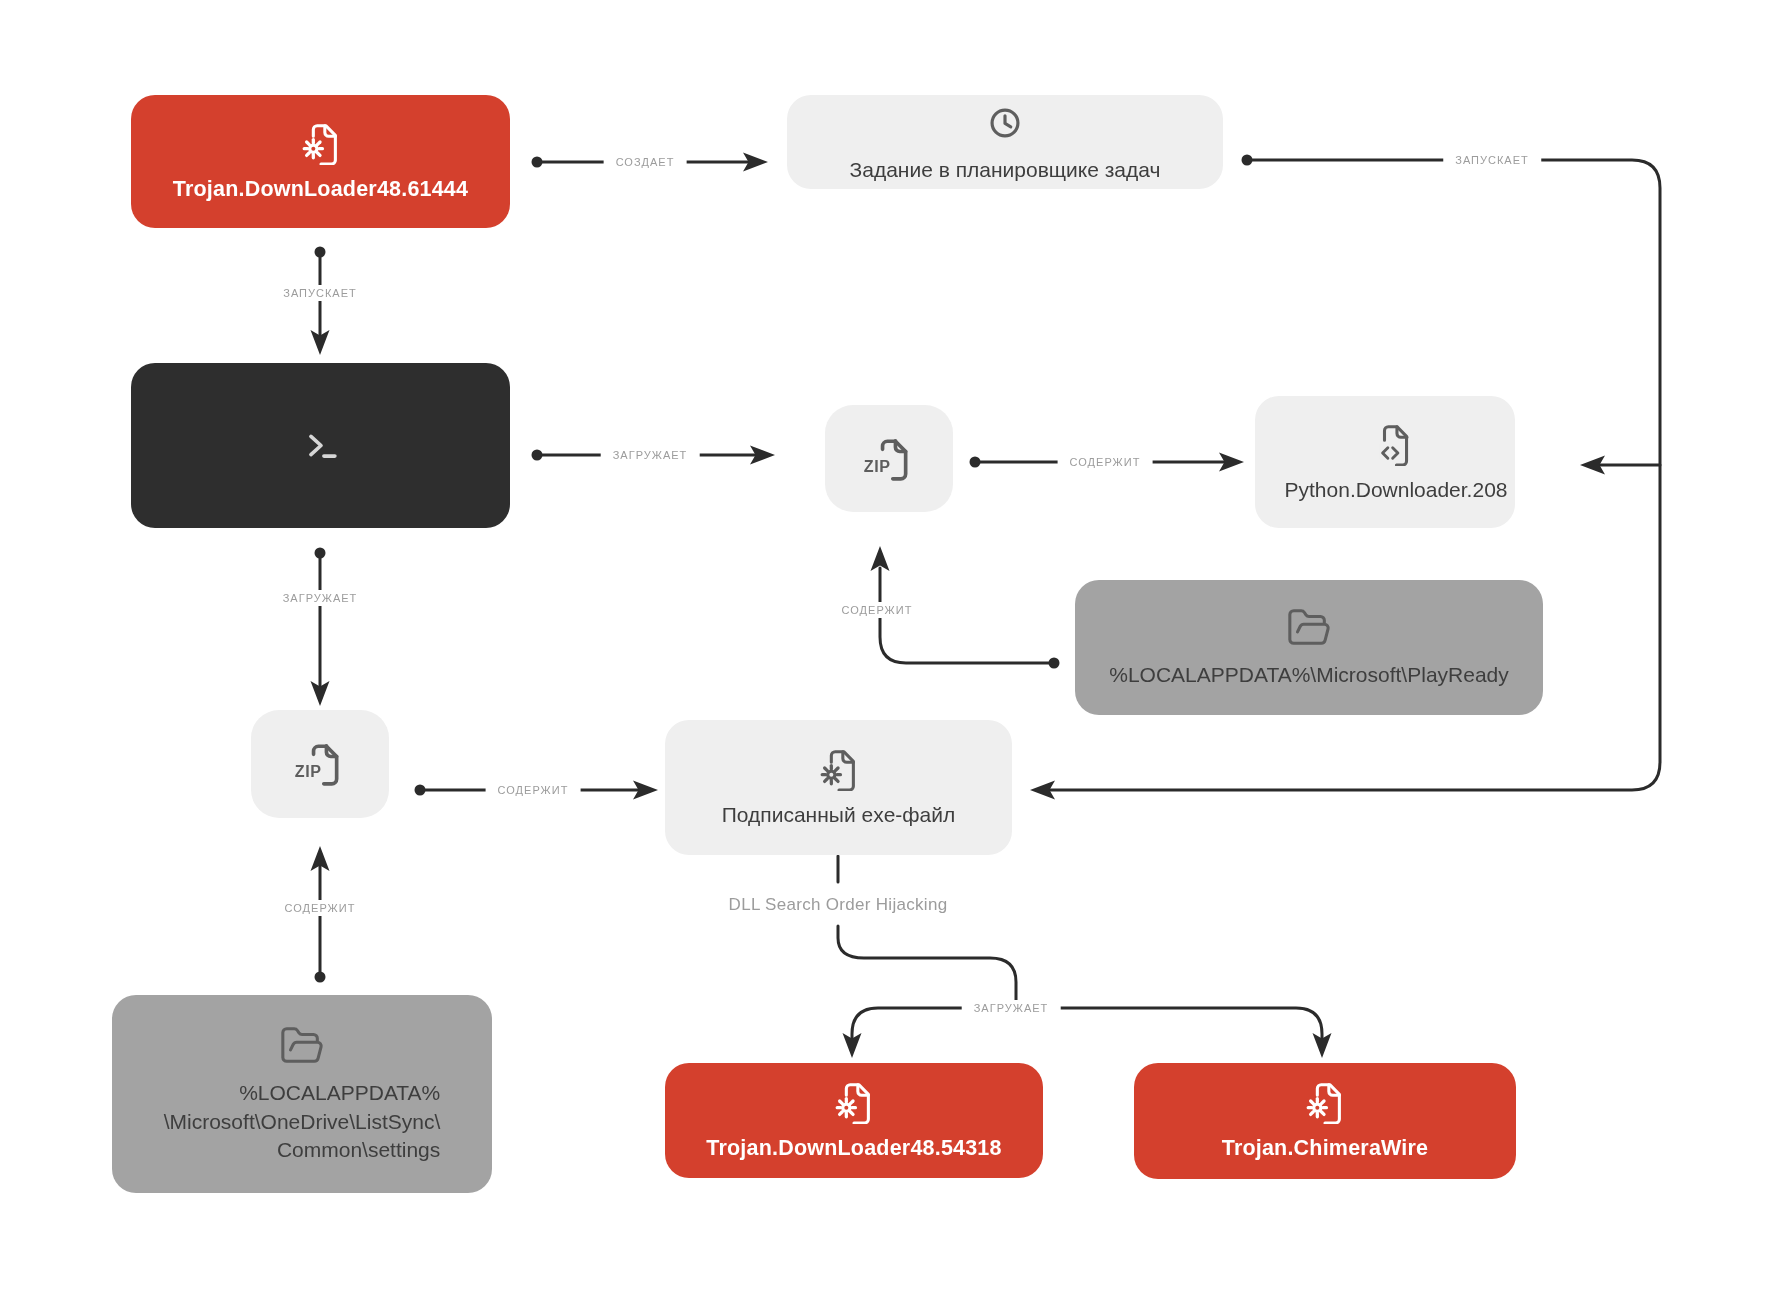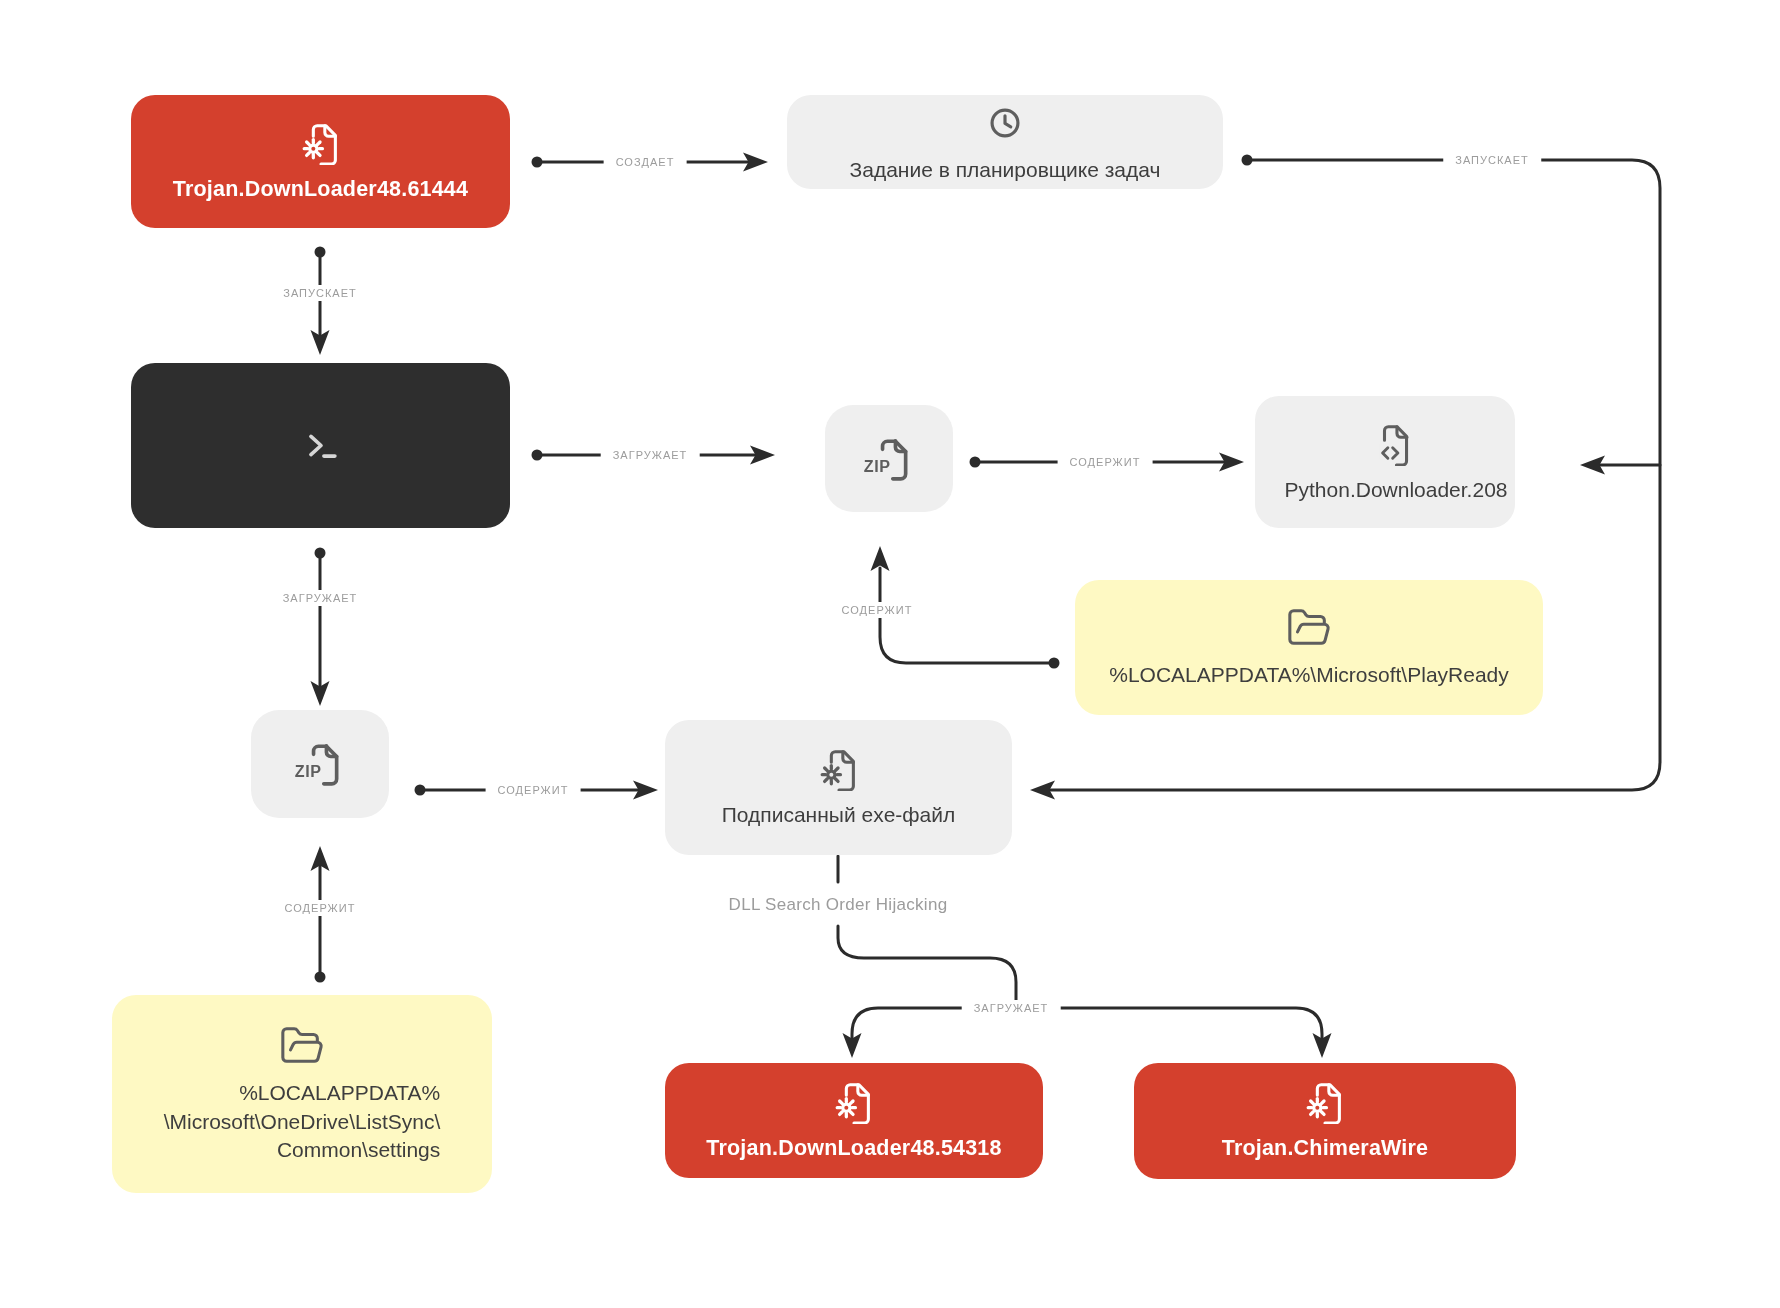--- a/index.html
+++ b/index.html
@@ -13,21 +13,21 @@
   .whead { fill:#2b2b2b; stroke:none; }
 
   .node {
     position:absolute; z-index:1; border-radius:24px;
     display:flex; flex-direction:column; align-items:center; justify-content:center;
     gap:10px; text-align:right; box-sizing:border-box; padding:8px 14px;
   }
   .node-red    { background:#d4402d; color:#ffffff; --bg:#d4402d; }
   .node-gray   { background:#efefef; color:#5e5e5e; --bg:#efefef; }
   .node-dark   { background:#2e2e2e; color:#d6d6d6; --bg:#2e2e2e; }
-  .node-yellow { background:#fef9c3; color:#5e5e5e; --bg:#fcf1d4; }
+  .node-yellow { background:#a3a3a3; color:#5e5e5e; --bg:#fcf1d4; }
   .node-zip    { border-radius:28px; padding:0; }
 
   .node-label { font-size:21px; line-height:1.38; color:#3e3e3e; }
   .node-red .node-label  { color:#ffffff; font-weight:700; font-size:21.5px; letter-spacing:0.2px; }
   .node-dark .node-label { color:#e8e8e8; }
 
   .icon { display:block; line-height:0; }
   .icon svg { stroke:currentColor; fill:none; stroke-linecap:round; stroke-linejoin:round; }
   .bgfill { fill:var(--bg); }
   .solid  { fill:currentColor; stroke:none; }

